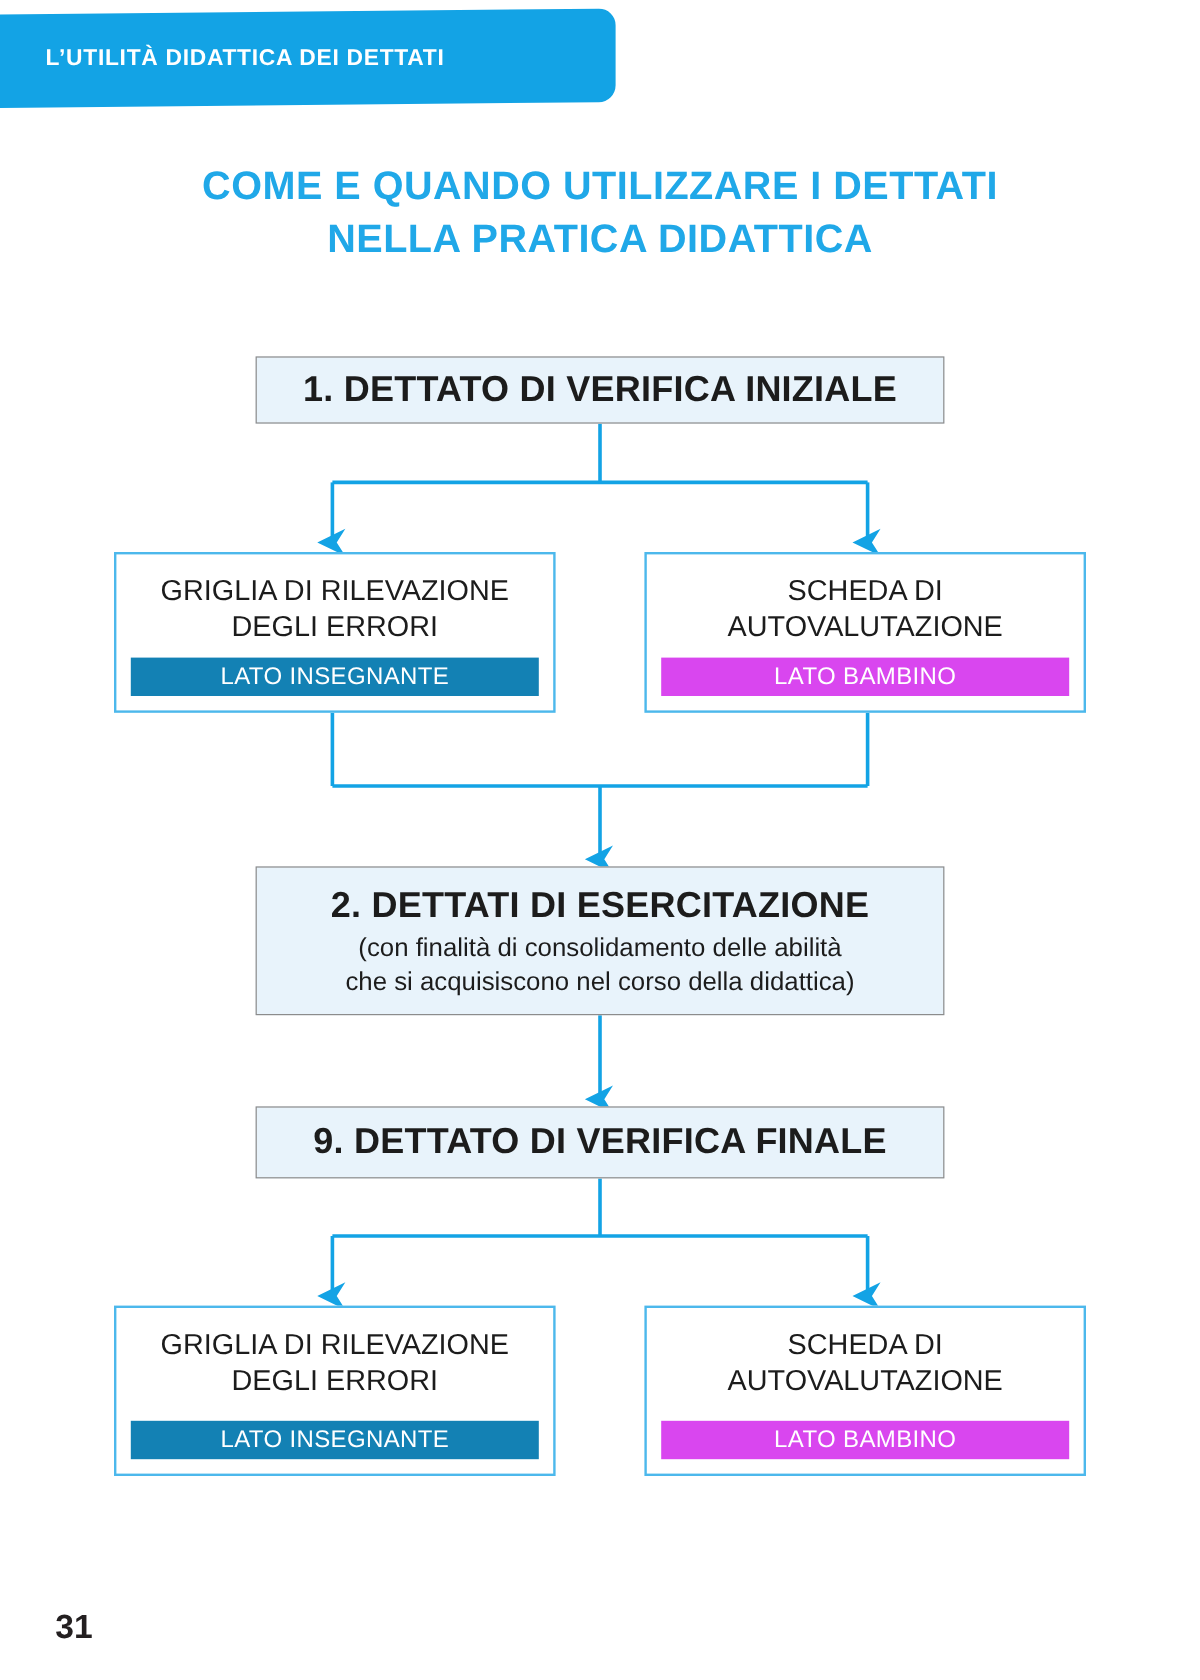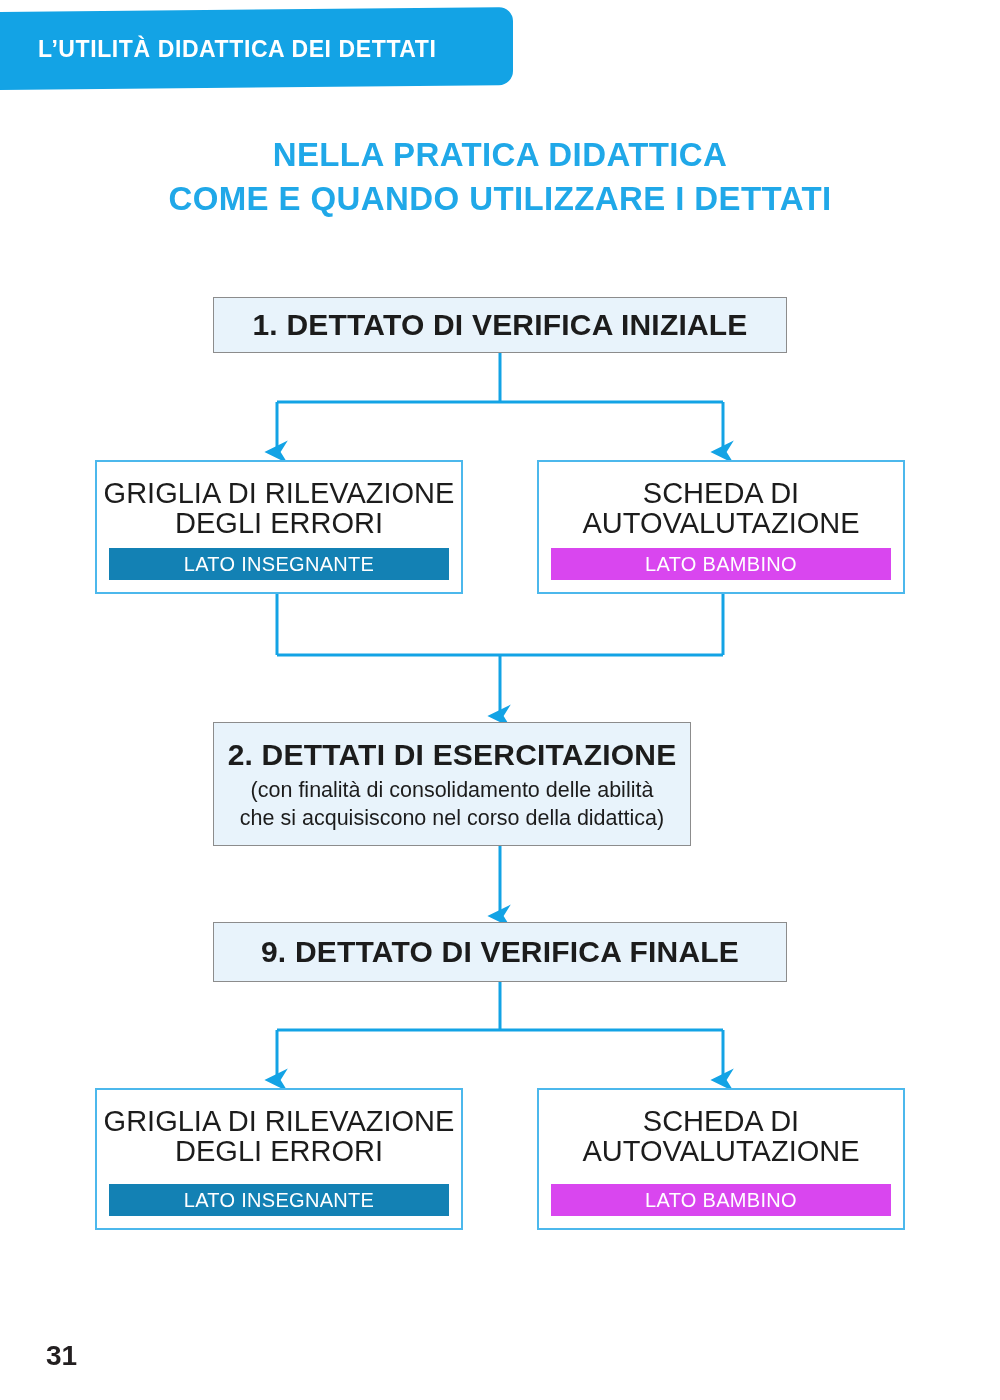--- a/index.html
+++ b/index.html
@@ -27,21 +27,21 @@
     border-bottom-right-radius: 14px;
     display: flex;
     align-items: center;
     box-sizing: border-box;
     padding-left: 38px;
     transform: skewY(-0.55deg);
     transform-origin: left center;
   }
   .header-ribbon-text {
     color: #ffffff;
-    font-size: 23px;
+    font-size: 19px;
     font-weight: bold;
     letter-spacing: 0.6px;
     white-space: nowrap;
     transform: skewY(0.55deg);
   }
 
   
   .main-title {
     position: absolute;
     left: 0;
@@ -94,38 +94,38 @@
   .stage-sub {
     color: #1c1c1c;
     font-size: 21.5px;
     font-weight: normal;
     text-align: center;
     line-height: 28px;
     margin-top: 3px;
   }
 
   #box-stage-1 { left: 213px; top: 287px; width: 574px; height: 56px; }
-  #box-stage-2 { left: 213px; top: 712px; width: 478px; height: 124px; }
+  #box-stage-2 { left: 213px; top: 712px; width: 574px; height: 124px; }
   #box-stage-3 { left: 213px; top: 912px; width: 574px; height: 60px; }
 
   
   .tool-box {
     position: absolute;
     background: #ffffff;
     border: 2px solid #4cb8ec;
     box-sizing: border-box;
     display: flex;
     flex-direction: column;
     align-items: center;
     justify-content: flex-start;
     padding-top: 16px;
   }
   .tool-title {
     color: #1c1c1c;
-    font-size: 29px;
+    font-size: 24px;
     line-height: 30px;
     text-align: center;
     font-weight: normal;
   }
   .tool-tag {
     position: absolute;
     left: 12px;
     right: 12px;
     bottom: 12px;
     height: 32px;
@@ -155,22 +155,22 @@
   }
 </style>
 </head>
 <body>
 
 <div class="header-ribbon">
   <span class="header-ribbon-text">L’UTILITÀ DIDATTICA DEI DETTATI</span>
 </div>
 
 <div class="main-title">
+  <div>COME E QUANDO UTILIZZARE I DETTATI</div>
   <div>NELLA PRATICA DIDATTICA</div>
-  <div>COME E QUANDO UTILIZZARE I DETTATI</div>
 </div>
 
 <div class="flow">
 
   <svg class="svg-layer" viewBox="0 0 1000 1400" xmlns="http://www.w3.org/2000/svg">
     <defs>
       <marker id="arrowhead" markerWidth="9" markerHeight="9" refX="4.2" refY="4.2" orient="auto" markerUnits="strokeWidth">
         <path d="M0.4,0.6 L4.2,8.4 L8.0,0.6 L4.2,3.0 Z" fill="#13a3e5"></path>
       </marker>
     </defs>

